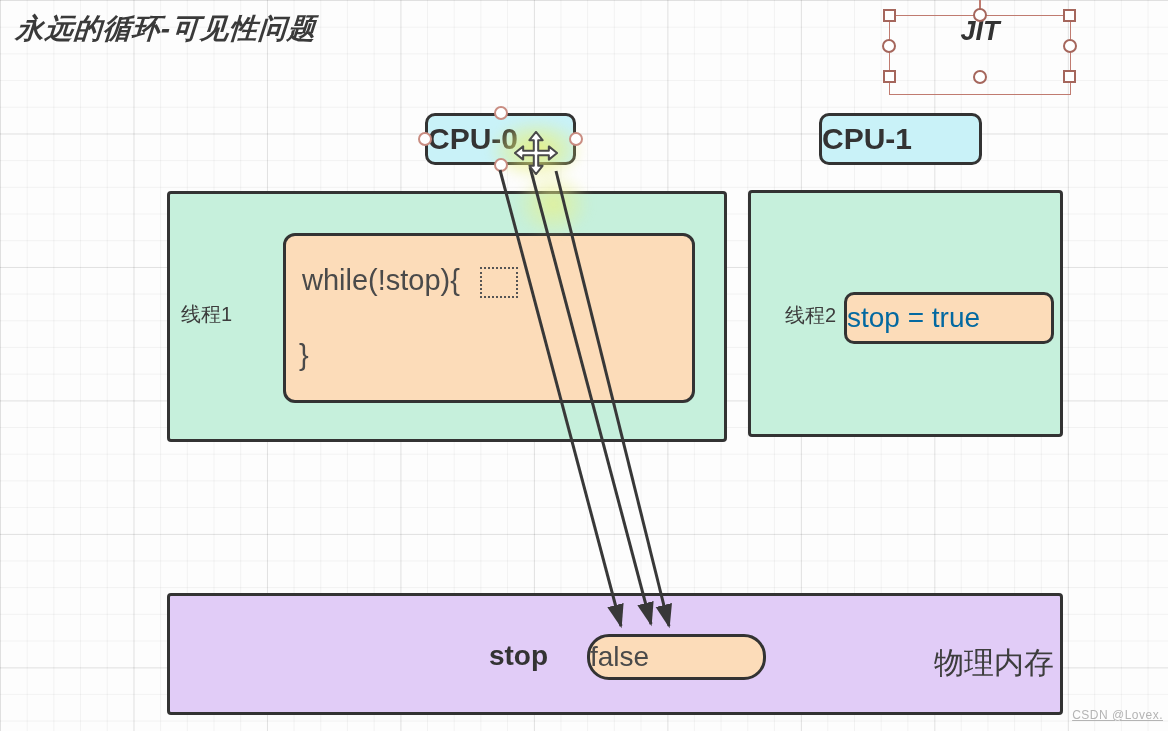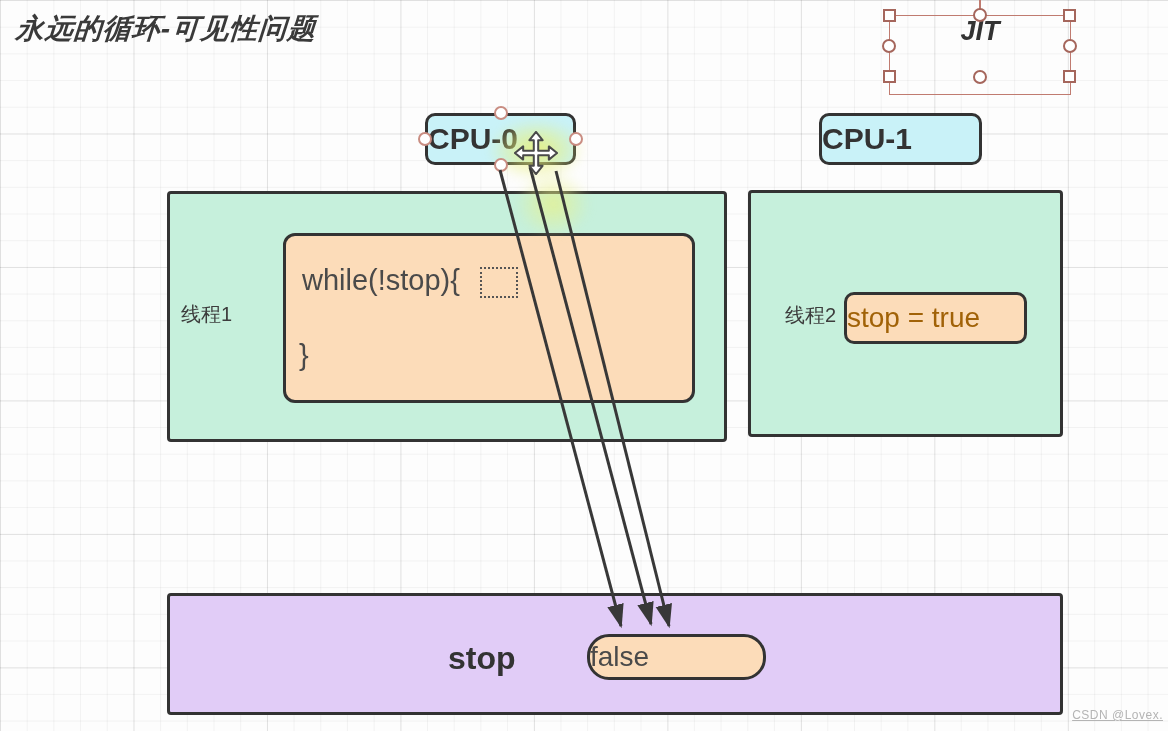--- a/index.html
+++ b/index.html
@@ -33,35 +33,35 @@
   
   .peach{background:#fcdcb9;border-radius:12px;}
   .code-box{left:283px;top:233px;width:412px;height:170px;display:block;}
   .code-line{position:absolute;font-size:29px;color:#4a4a4a;white-space:nowrap;}
   .code-line1{left:16px;top:28px;}
   .code-line2{left:13px;top:103px;}
   .dashed-cursor{
     position:absolute;left:480px;top:267px;width:38px;height:31px;
     border:2px dotted #555;box-sizing:border-box;background:transparent;
   }
-  .stop-true-box{left:844px;top:292px;width:183px;height:52px;border-radius:10px;
-    font-size:28px;color:#a16207;}
+  .stop-true-box{left:844px;top:292px;width:210px;height:52px;border-radius:10px;
+    font-size:28px;color:#0369a1;}
   
   .cpu{background:#c9f2f8;border-radius:10px;font-size:30px;font-weight:700;color:#333;}
   .cpu0{left:425px;top:113px;width:151px;height:52px;}
   .cpu1{left:819px;top:113px;width:163px;height:52px;}
   
   .conn-point{
     position:absolute;width:14px;height:14px;border-radius:50%;
     background:#fff;border:2.5px solid #c98d82;box-sizing:border-box;z-index:6;
   }
   
   .memory-box{left:167px;top:593px;width:896px;height:122px;background:#e1ccf7;border-radius:4px;display:block;}
-  .mem-var{position:absolute;left:448px;top:640px;width:100px;
-    font-size:32px;font-weight:700;color:#333;}
+  .mem-var{position:absolute;left:448px;top:640px;width:100px;text-align:right;
+    font-size:28px;font-weight:700;color:#333;}
   .false-box{left:587px;top:634px;width:179px;height:46px;border-radius:22px;
     font-size:28px;color:#4a4a4a;}
   .mem-label{position:absolute;left:898px;top:643px;width:156px;text-align:right;
     font-size:30px;color:#3d3d3d;white-space:nowrap;}
   
   .glow{
     position:absolute;left:452px;top:88px;width:180px;height:200px;z-index:5;
     pointer-events:none;
     background:
       radial-gradient(ellipse 38% 22% at 47% 31%, rgba(232,240,120,0.95), rgba(232,240,120,0) 72%),
@@ -123,20 +123,21 @@
   <div class="conn-point" style="left:569px;top:132px;"></div>
   <div class="conn-point" style="left:494px;top:158px;"></div>
 
   <div class="glow"></div>
 
   <div class="shape memory-box"></div>
   <div class="mem-var">stop</div>
   <div class="shape peach false-box">
     <span>false</span>
   </div>
+  <div class="mem-label">物理内存</div>
 
   <svg class="arrows-svg" width="1168" height="731">
     <defs>
       <marker id="ah" markerWidth="10" markerHeight="8" refX="7.2" refY="2.8" orient="auto" markerUnits="strokeWidth">
         <path d="M0,0 L8,2.8 L0,5.6 Z" fill="#383838"></path>
       </marker>
     </defs>
     <line x1="500" y1="170" x2="621" y2="626" stroke="#383838" stroke-width="3" marker-end="url(#ah)"></line>
     <line x1="530" y1="167" x2="651" y2="624" stroke="#383838" stroke-width="3" marker-end="url(#ah)"></line>
     <line x1="556" y1="171" x2="669" y2="626" stroke="#383838" stroke-width="3" marker-end="url(#ah)"></line>

